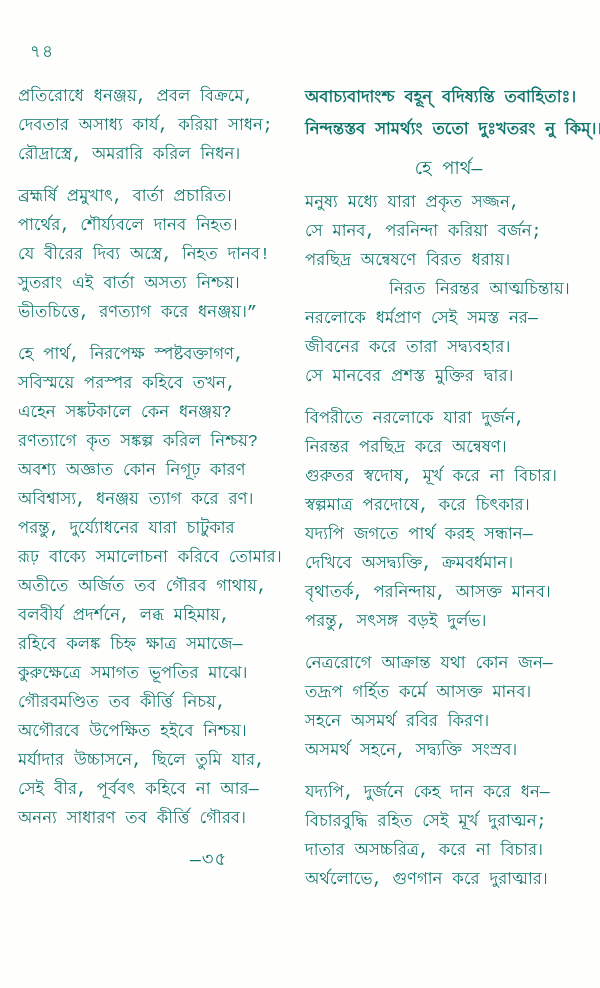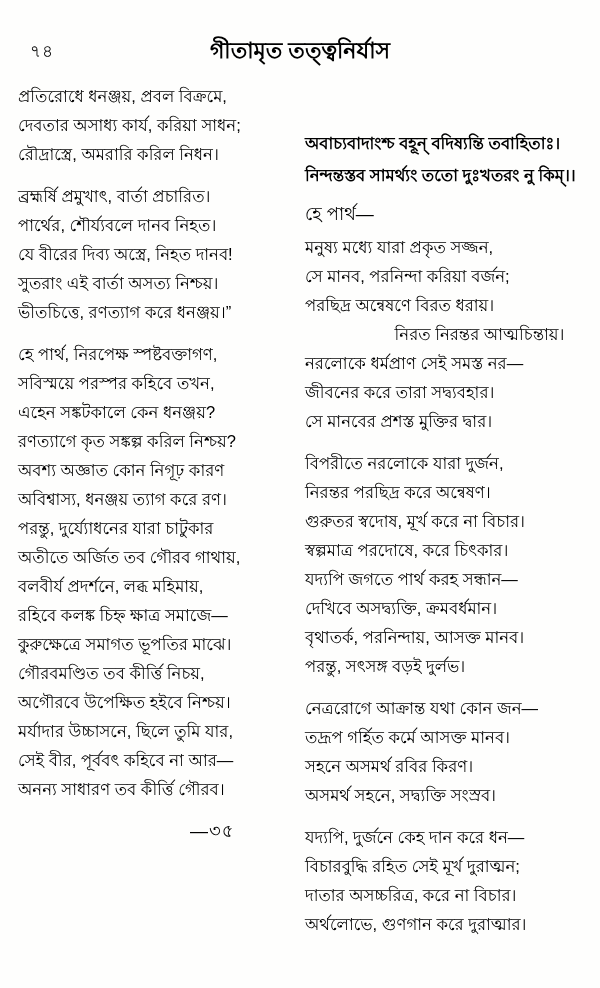--- a/index.html
+++ b/index.html
@@ -6,22 +6,22 @@
     margin: 0;
     padding: 0;
     background: #e9e9e9;
   }
   .page {
     position: relative;
     width: 600px;
     height: 988px;
     margin: 0 auto;
     background: #fefefd;
-    color: #000000;
-    font-family: Liberation Sans, sans-serif;
+    color: #0f766e;
+    font-family: Liberation Mono, monospace;
     overflow: hidden;
     box-sizing: border-box;
   }
   .header {
     position: relative;
     height: 64px;
   }
   .page-number {
     position: absolute;
     left: 30px;
@@ -59,42 +59,41 @@
     padding-left: 62px;
     text-align: center;
   }
   .shloka .verse-line {
     font-weight: bold;
     line-height: 32px;
     font-size: 16.5px;
   }
   .shloka {
     margin-bottom: 8px;
-    margin-top: 45px;
   }
   .salutation {
     font-size: 18px;
     line-height: 30px;
     margin: 4px 0 4px 0;
+    text-align: center;
   }
   .verse-number {
     font-size: 18px;
     line-height: 29px;
     padding-left: 172px;
     letter-spacing: 1px;
   }
 </style>
 </head>
 <body>
 
 <div class="page">
 
   <div class="header">
     <div class="page-number">৭৪</div>
-    <div class="page-title">গীতামৃত তত্ত্বনির্যাস</div>
   </div>
 
   <div class="columns">
 
     <div class="col">
       <div class="stanza">
           <div class="verse-line">প্রতিরোধে ধনঞ্জয়, প্রবল বিক্রমে,</div>
           <div class="verse-line">দেবতার অসাধ্য কার্য, করিয়া সাধন;</div>
           <div class="verse-line">রৌদ্রাস্ত্রে, অমরারি করিল নিধন।</div>
         </div>
@@ -106,20 +105,21 @@
           <div class="verse-line">ভীতচিত্তে, রণত্যাগ করে ধনঞ্জয়।”</div>
         </div>
       <div class="stanza">
           <div class="verse-line">হে পার্থ, নিরপেক্ষ স্পষ্টবক্তাগণ,</div>
           <div class="verse-line">সবিস্ময়ে পরস্পর কহিবে তখন,</div>
           <div class="verse-line">এহেন সঙ্কটকালে কেন ধনঞ্জয়?</div>
           <div class="verse-line">রণত্যাগে কৃত সঙ্কল্প করিল নিশ্চয়?</div>
           <div class="verse-line">অবশ্য অজ্ঞাত কোন নিগূঢ় কারণ</div>
           <div class="verse-line">অবিশ্বাস্য, ধনঞ্জয় ত্যাগ করে রণ।</div>
           <div class="verse-line">পরন্তু, দুর্য্যোধনের যারা চাটুকার</div>
+          <div class="verse-line">রূঢ় বাক্যে সমালোচনা করিবে তোমার।</div>
           <div class="verse-line">অতীতে অর্জিত তব গৌরব গাথায়,</div>
           <div class="verse-line">বলবীর্য প্রদর্শনে, লব্ধ মহিমায়,</div>
           <div class="verse-line">রহিবে কলঙ্ক চিহ্ন ক্ষাত্র সমাজে—</div>
           <div class="verse-line">কুরুক্ষেত্রে সমাগত ভূপতির মাঝে।</div>
           <div class="verse-line">গৌরবমণ্ডিত তব কীর্ত্তি নিচয়,</div>
           <div class="verse-line">অগৌরবে উপেক্ষিত হইবে নিশ্চয়।</div>
           <div class="verse-line">মর্যাদার উচ্চাসনে, ছিলে তুমি যার,</div>
           <div class="verse-line">সেই বীর, পূর্ববৎ কহিবে না আর—</div>
           <div class="verse-line">অনন্য সাধারণ তব কীর্ত্তি গৌরব।</div>
         </div>

